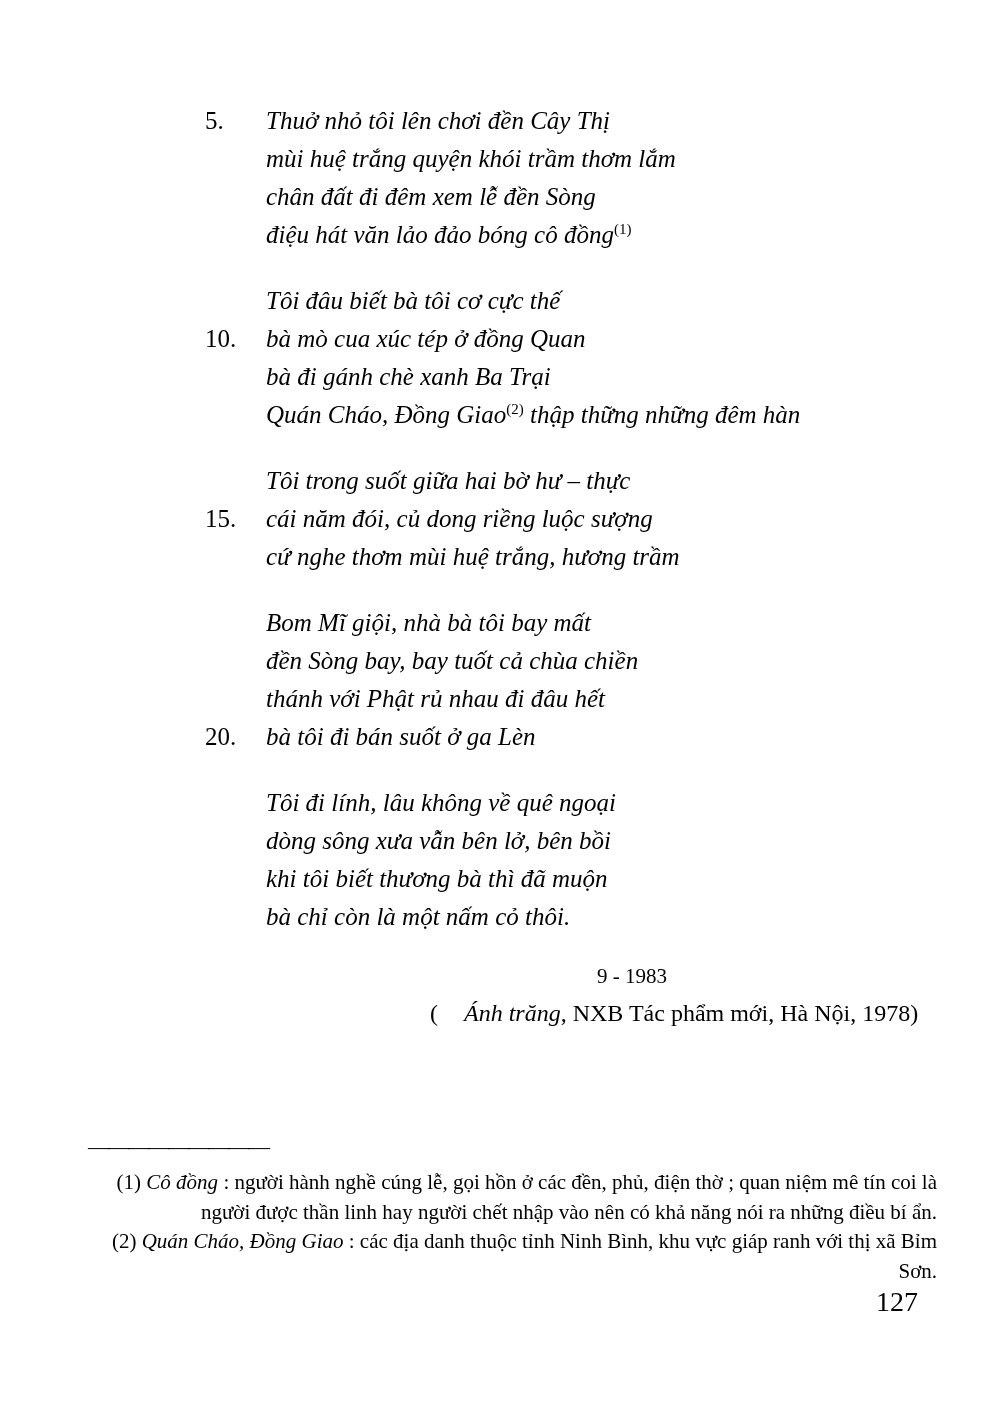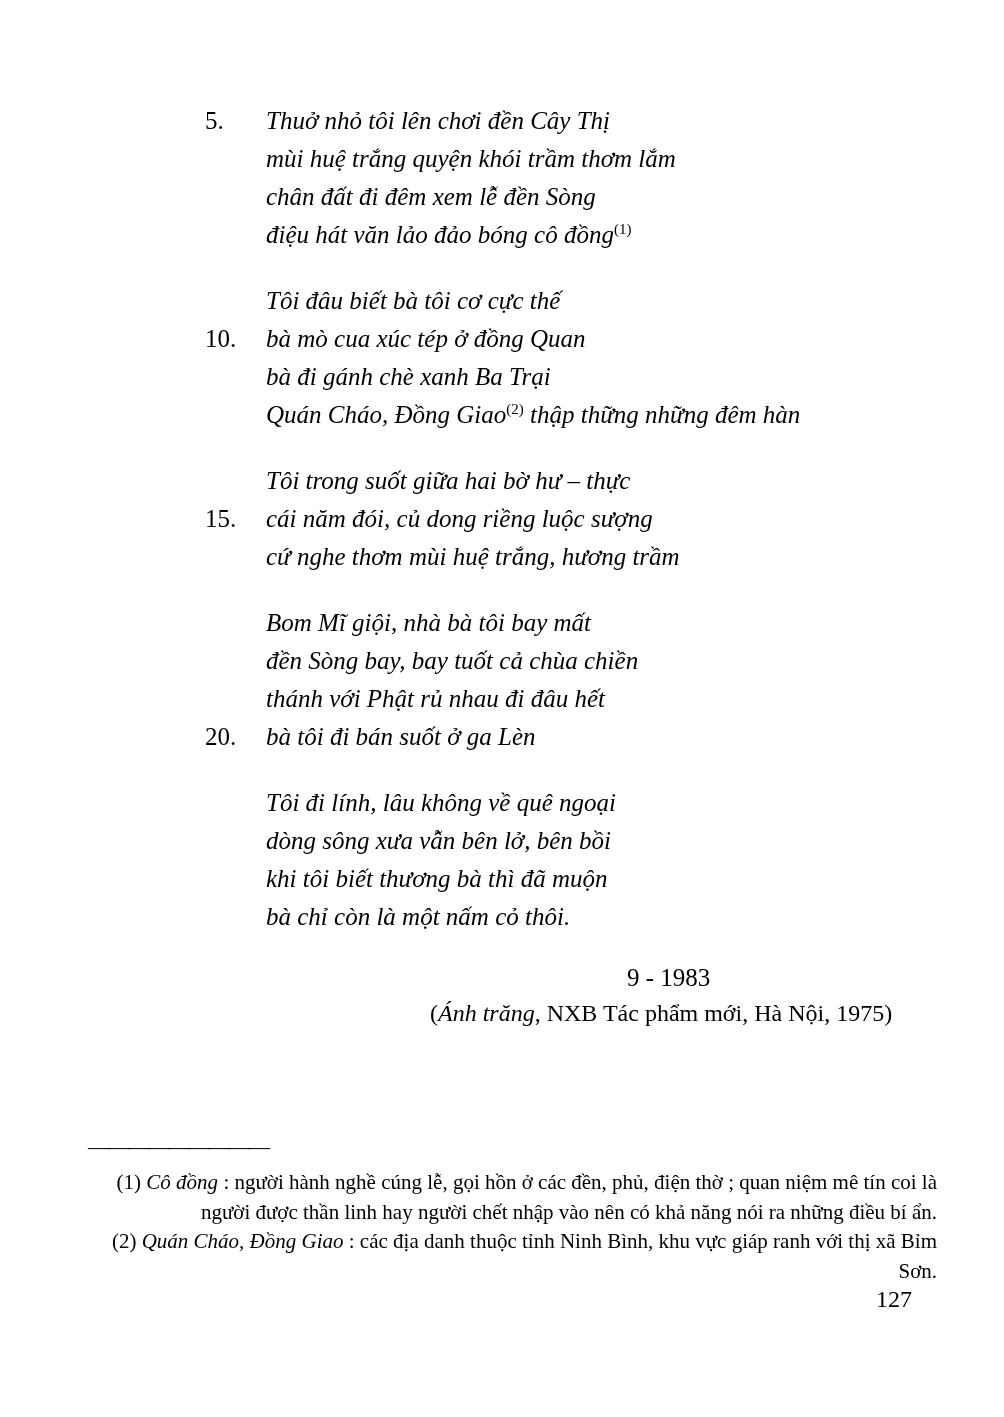--- a/index.html
+++ b/index.html
@@ -31,32 +31,32 @@
   }
   .line-text { font-style: italic; }
   .fn-ref {
     font-size: 15px;
     font-style: normal;
     line-height: 1;
     vertical-align: super;
   }
   .date-line {
     position: absolute;
-    left: 627px;
+    left: 597px;
     top: 964px;
-    font-size: 25px;
+    font-size: 21px;
   }
   .citation {
     position: absolute;
     left: 430px;
     top: 1000px;
     font-size: 24px;
     white-space: nowrap;
   }
-  .citation .src-title { font-style: italic; }
+  .citation .src-title { font-style: italic; margin-left: 26px; }
   .fn-separator {
     position: absolute;
     left: 88px;
     top: 1136px;
     font-size: 22px;
     letter-spacing: -2px;
     line-height: 22px;
   }
   .footnotes {
     position: absolute;
@@ -69,21 +69,21 @@
   }
   .footnote {
     padding-left: 30px;
     text-indent: -30px;
   }
   .fn-term { font-style: italic; }
   .page-num {
     position: absolute;
     left: 876px;
     top: 1286px;
-    font-size: 24px;
+    font-size: 28px;
   }
 </style>
 </head>
 <body>
 
 <div class="page">
 
   <div class="poem">
       <div class="poem-stanza">
         <div class="poem-line">
@@ -168,21 +168,21 @@
         </div>
         <div class="poem-line">
           <span class="line-num"></span>
           <span class="line-text">bà chỉ còn là một nấm cỏ thôi.</span>
         </div>
       </div>
     </div>
 
   <div class="date-line">9 - 1983</div>
 
-  <div class="citation"><span>(</span><span class="src-title">Ánh trăng</span><span>, NXB Tác phẩm mới, Hà Nội, 1975)</span></div>
+  <div class="citation"><span>(</span><span class="src-title">Ánh trăng</span><span>, NXB Tác phẩm mới, Hà Nội, 1978)</span></div>
 
   <div class="fn-separator">—————————</div>
 
   <div class="footnotes">
       <div class="footnote"><span class="fn-marker">(1) </span><span class="fn-term">Cô đồng</span><span class="fn-text"> : người hành nghề cúng lễ, gọi hồn ở các đền, phủ, điện thờ ; quan niệm mê tín coi là người được thần linh hay người chết nhập vào nên có khả năng nói ra những điều bí ẩn.</span></div>
       <div class="footnote"><span class="fn-marker">(2) </span><span class="fn-term">Quán Cháo, Đồng Giao</span><span class="fn-text"> : các địa danh thuộc tỉnh Ninh Bình, khu vực giáp ranh với thị xã Bỉm Sơn.</span></div>
     </div>
 
   <div class="page-num">127</div>
 

